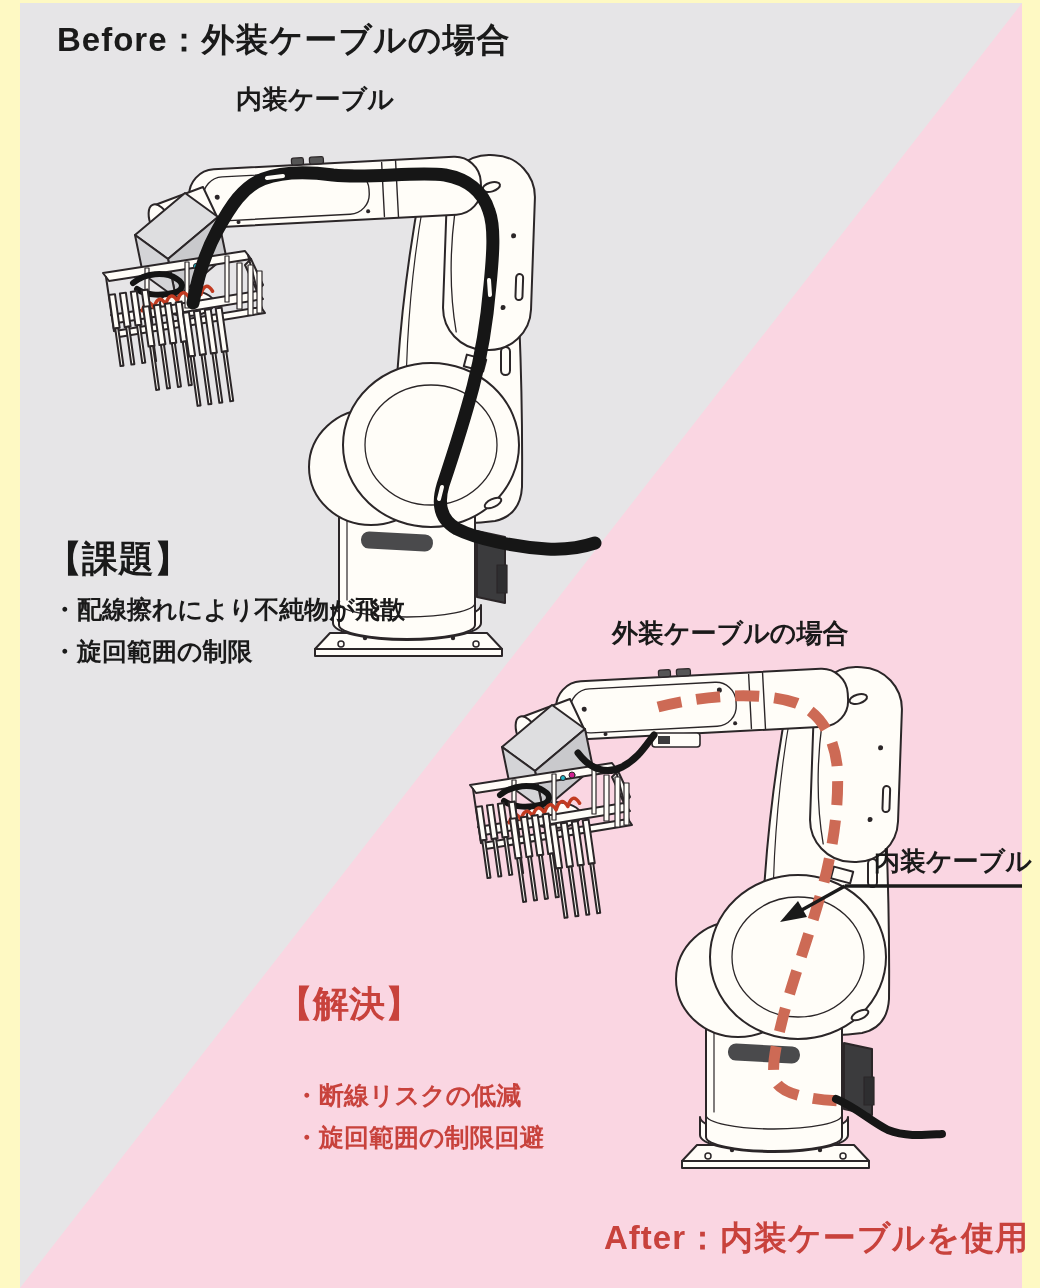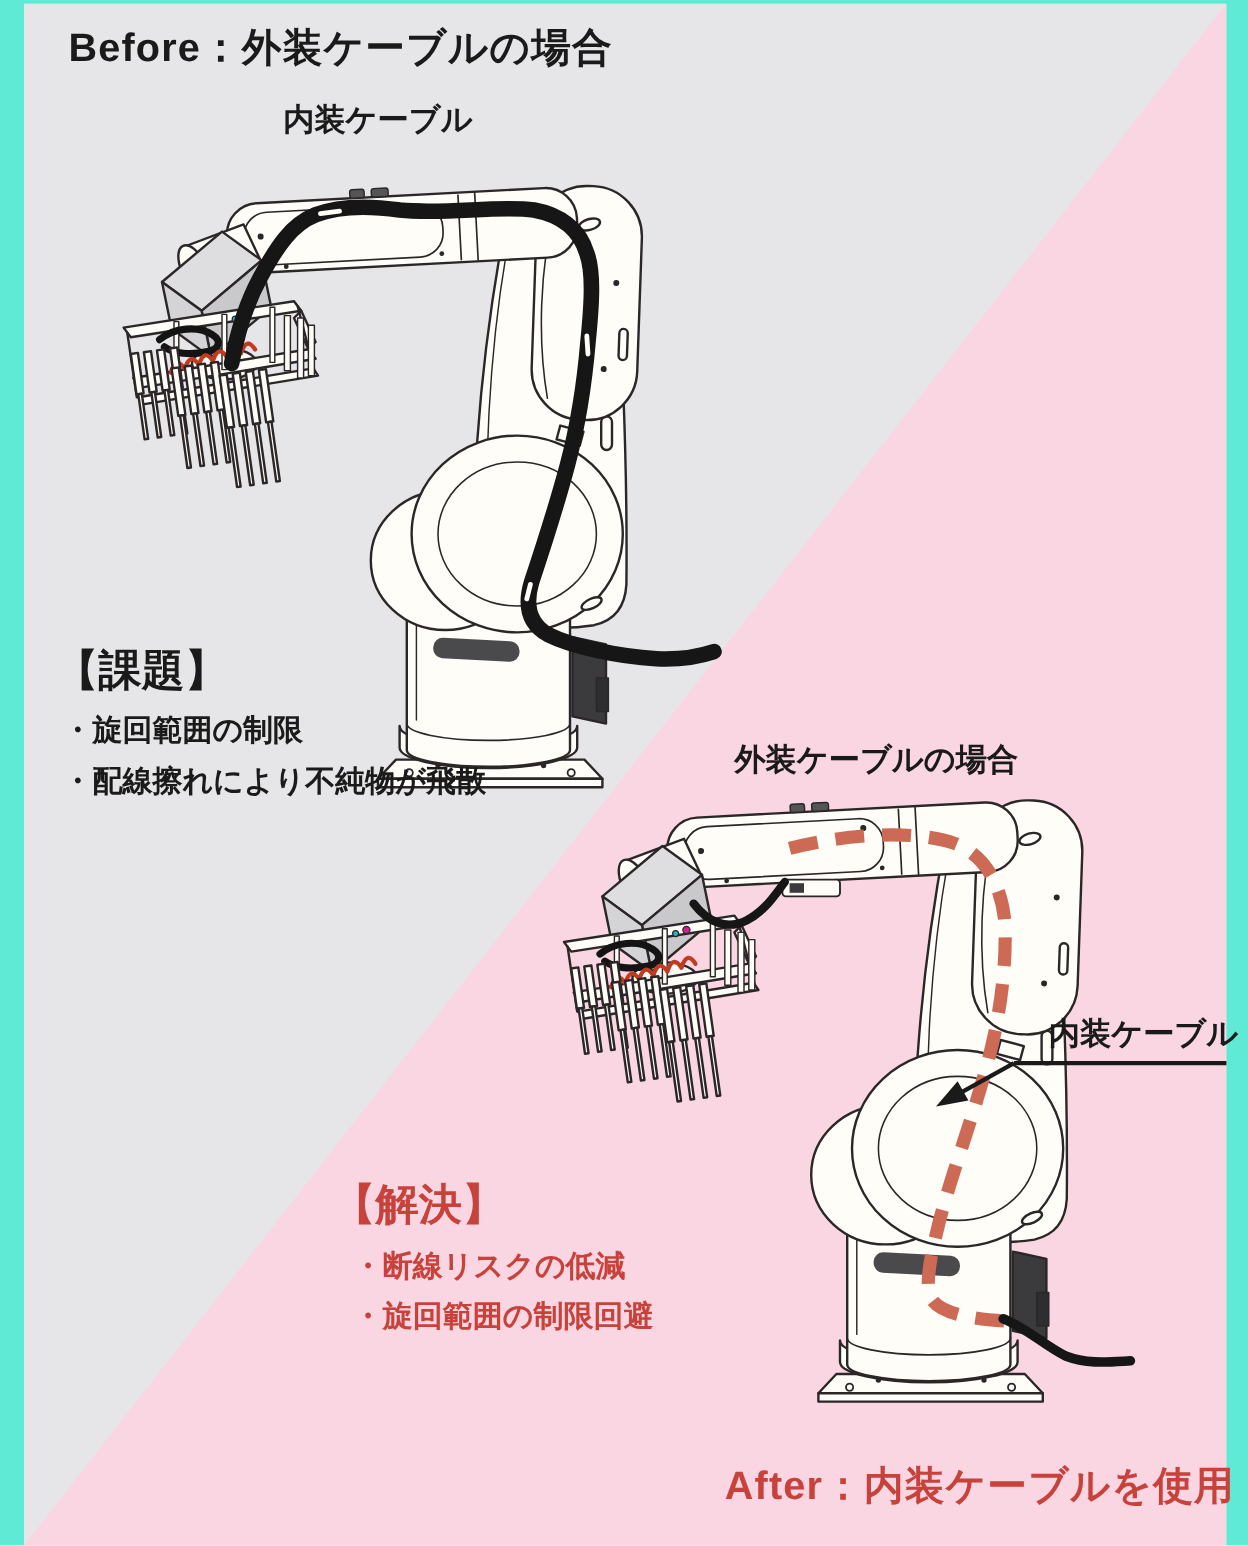--- a/index.html
+++ b/index.html
@@ -1,16 +1,16 @@
 <!DOCTYPE html>
 <html><head>
 <meta charset="utf-8">
 <style>
   html,body{margin:0;padding:0;background:#ffffff;}
-  .page{position:relative;width:1040px;height:1288px;background:#5eead4;overflow:hidden;
+  .page{position:relative;width:1040px;height:1288px;background:#fef9c3;overflow:hidden;
         font-family:"Liberation Sans","DejaVu Sans",sans-serif;}
   .canvas{position:absolute;left:20px;top:3px;width:1002px;height:1285px;background:#E6E5E7;}
   .divider{position:absolute;left:20px;top:3px;width:1002px;height:1285px;display:block;}
   .abs{position:absolute;}
   .title{font-size:33px;font-weight:bold;color:#1A1A1A;letter-spacing:1px;white-space:nowrap;}
   .title.red{color:#C8423C;margin-left:39px;}
   .label{font-size:26px;font-weight:bold;color:#1A1A1A;line-height:31px;white-space:nowrap;}
   .heading{font-size:36px;font-weight:bold;color:#1A1A1A;white-space:nowrap;text-align:center;}
   .heading.red{color:#C8423C;}
   .bullets{font-size:25px;font-weight:bold;color:#1A1A1A;}
@@ -172,35 +172,35 @@
   </svg>
 
   <div class="abs title" style="left:57px;top:18px;">Before：外装ケーブルの場合</div>
 
   <div class="abs label" style="left:236px;top:84px;">
     <div>内装ケーブル</div>
   </div>
 
   <div class="abs heading" style="left:46px;top:535px;">【課題】</div>
   <div class="abs bullets" style="left:52px;top:588px;">
+    <div>・配線擦れにより不純物が飛散</div>
     <div>・旋回範囲の制限</div>
-    <div>・配線擦れにより不純物が飛散</div>
   </div>
 
   <div class="abs label" style="left:612px;top:618px;">外装ケーブルの場合</div>
 
   <div class="abs label" style="left:874px;top:846px;">内装ケーブル</div>
 
   <svg class="abs" style="left:770px;top:870px;" width="260" height="70" viewBox="0 0 260 70">
     <line x1="75" y1="16" x2="252" y2="16" stroke="#1A1A1A" stroke-width="3.5"></line>
     <line x1="75" y1="16" x2="30" y2="41" stroke="#1A1A1A" stroke-width="3.5"></line>
     <polygon points="10,52 37,47 28,31" fill="#1A1A1A"></polygon>
   </svg>
 
   <div class="abs heading red" style="left:277px;top:980px;">【解決】</div>
-  <div class="abs bullets red" style="left:294px;top:1034px;">
+  <div class="abs bullets red" style="left:294px;top:1074px;">
     <div>・断線リスクの低減</div>
     <div>・旋回範囲の制限回避</div>
   </div>
 
   <div class="abs title red" style="left:565px;top:1216px;">After：内装ケーブルを使用</div>
 
 </div>
 
 </body></html>

